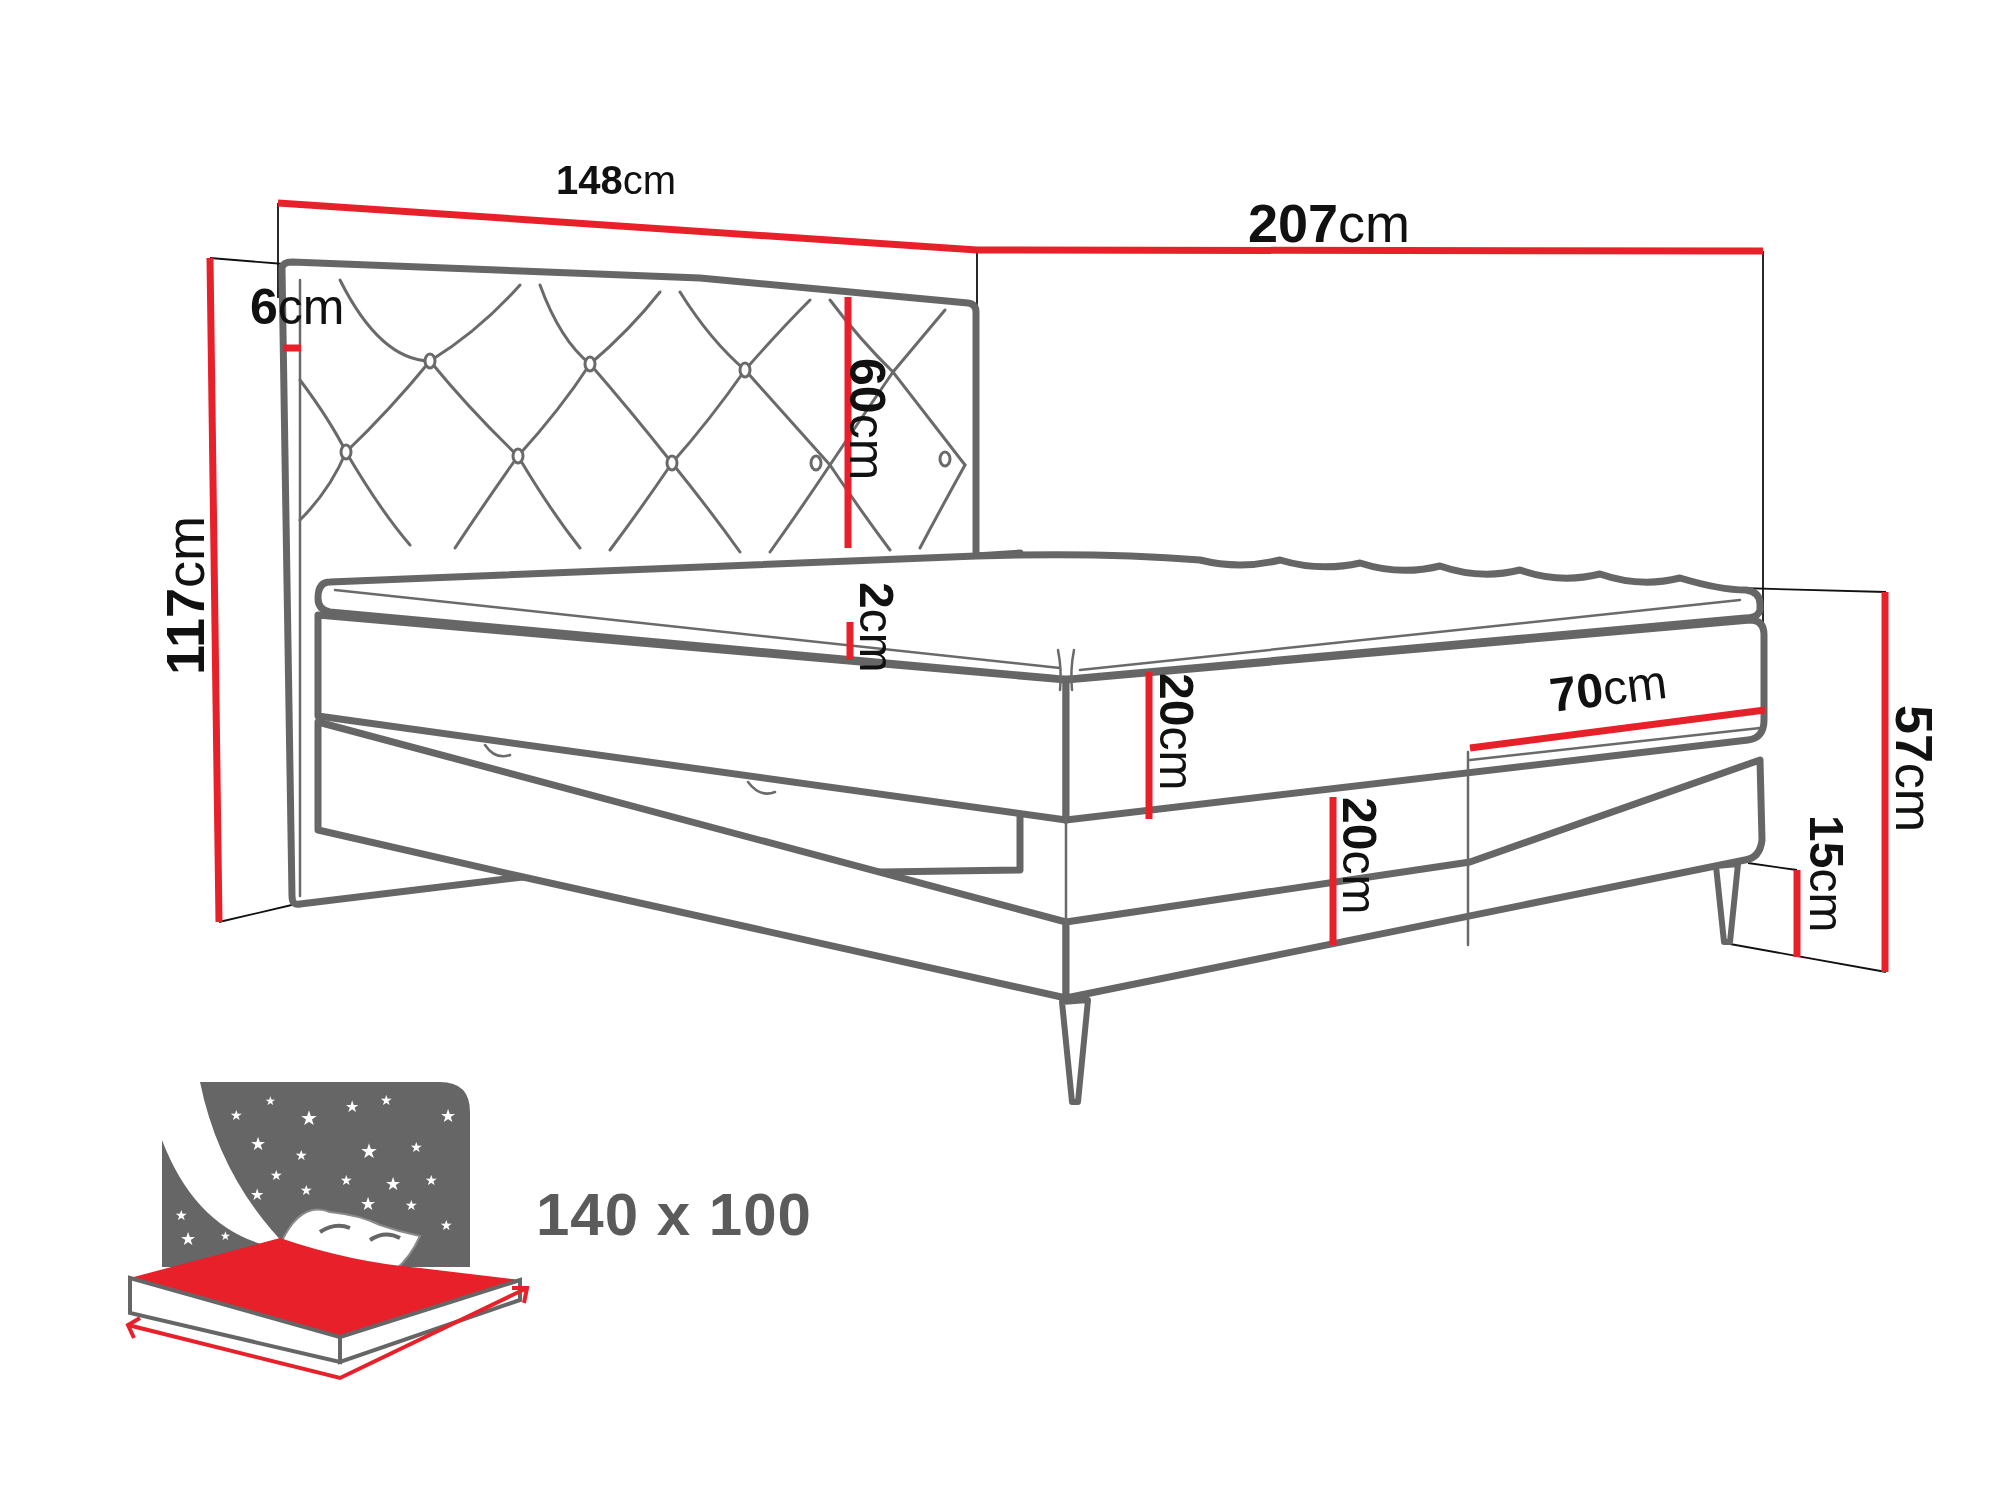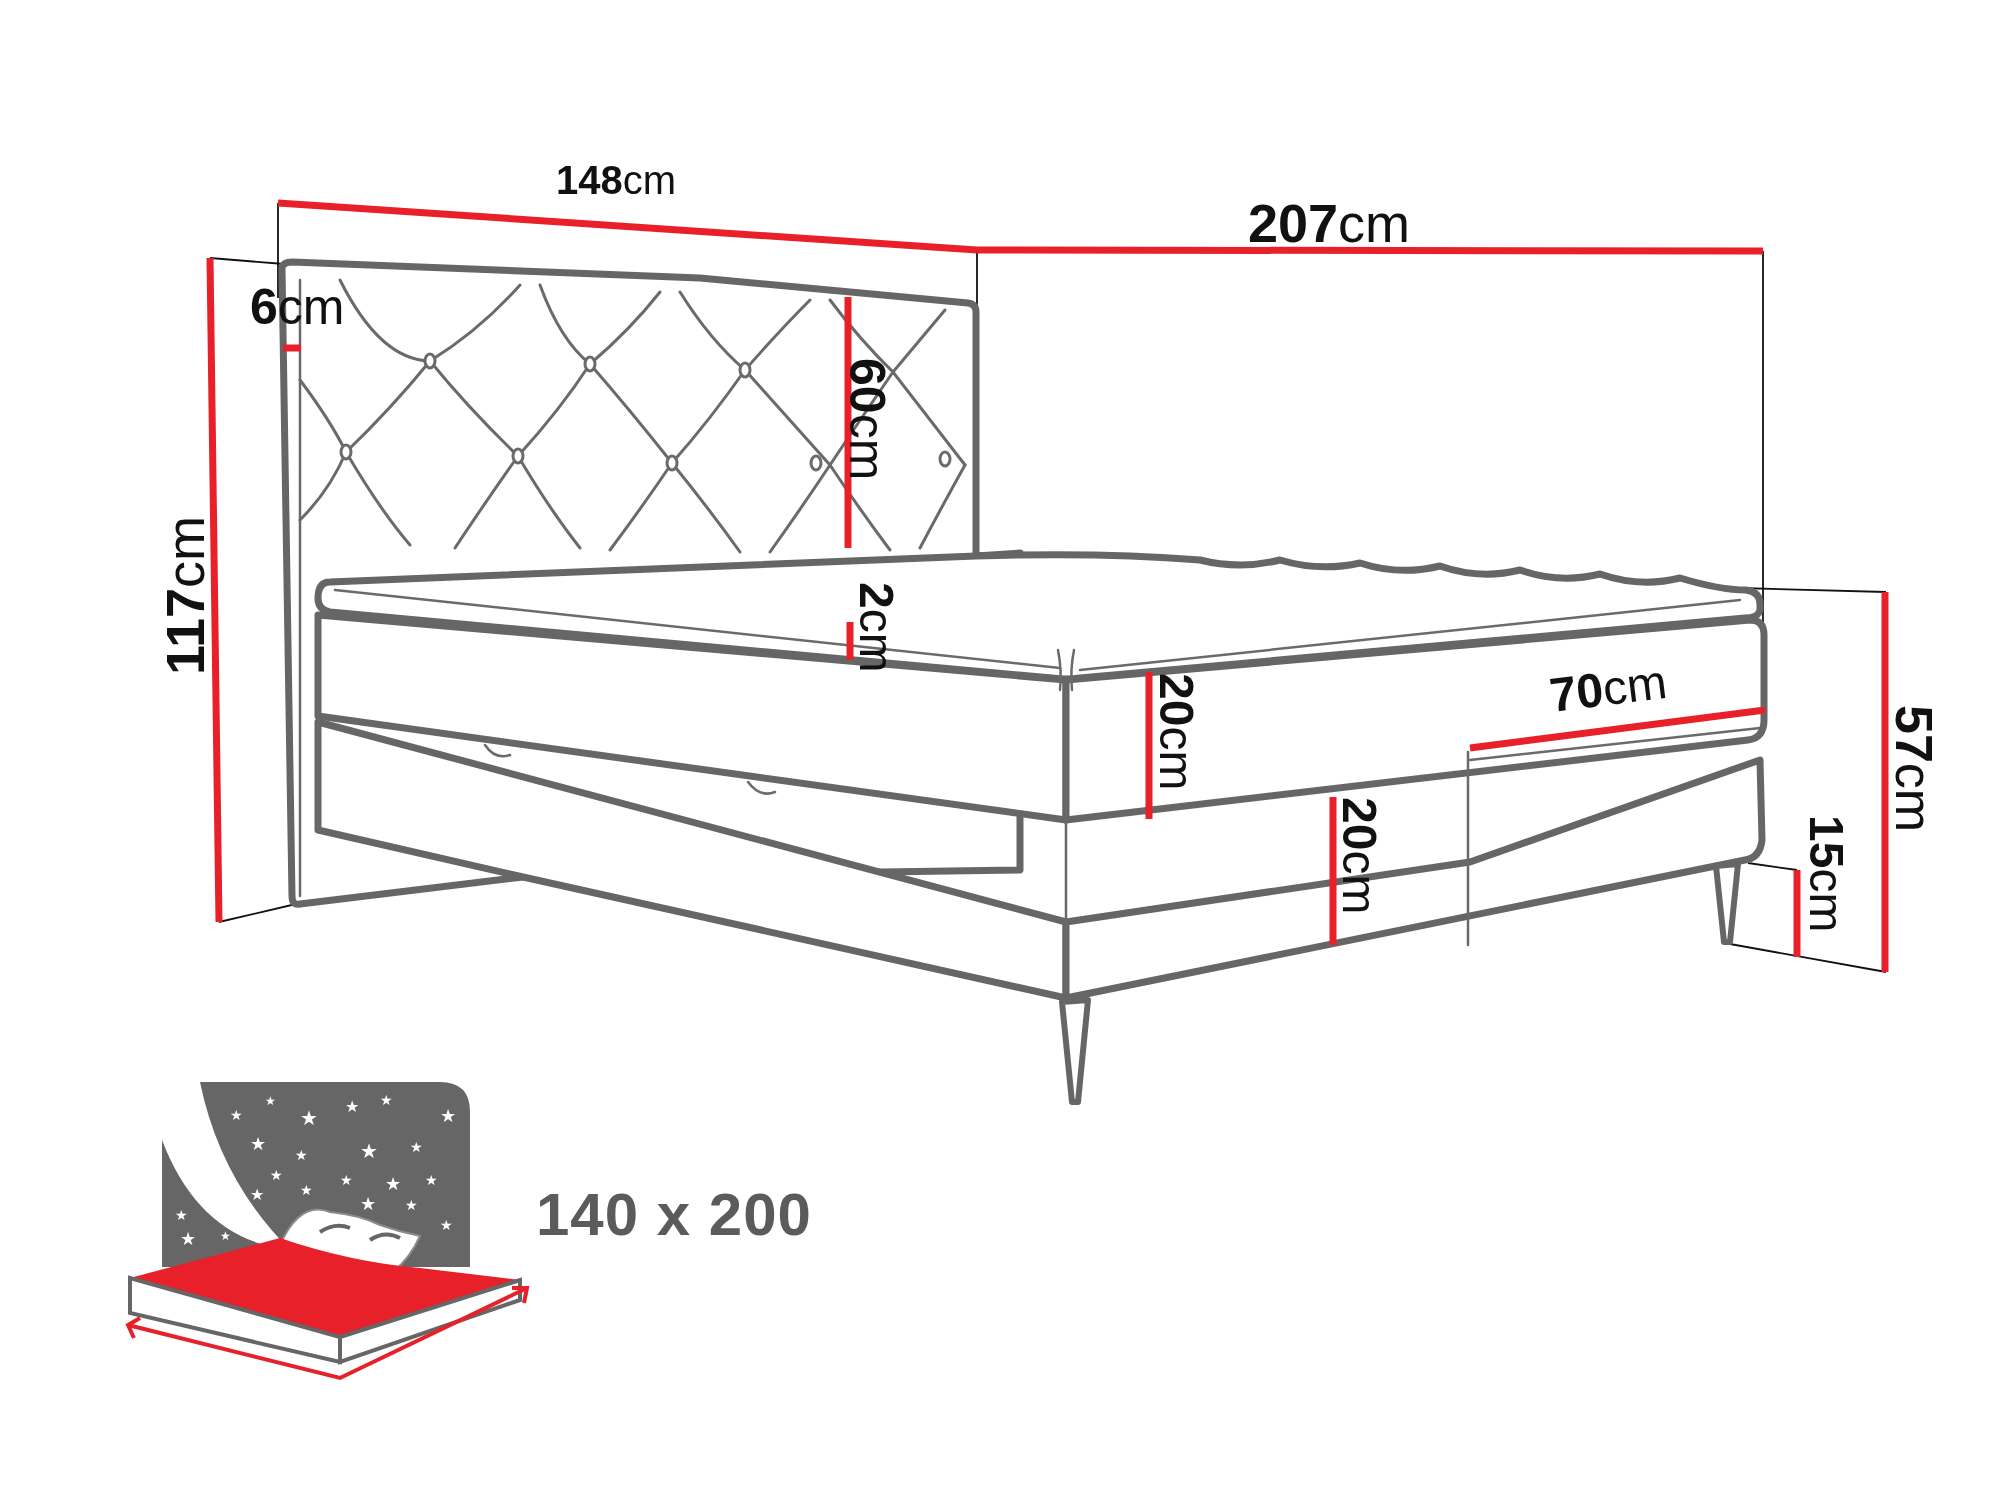--- a/index.html
+++ b/index.html
@@ -186,13 +186,13 @@
 </div>
 
 <div class="lbl rot" style="left:1940px; top:705px; font-size:52px;">
   <span class="num">57</span><span class="unit">cm</span>
 </div>
 
 <div class="lbl rot" style="left:1850px; top:815px; font-size:48px;">
   <span class="num">15</span><span class="unit">cm</span>
 </div>
 
-<div class="size-label">140 x 200</div>
+<div class="size-label">140 x 100</div>
 
 </body></html>

